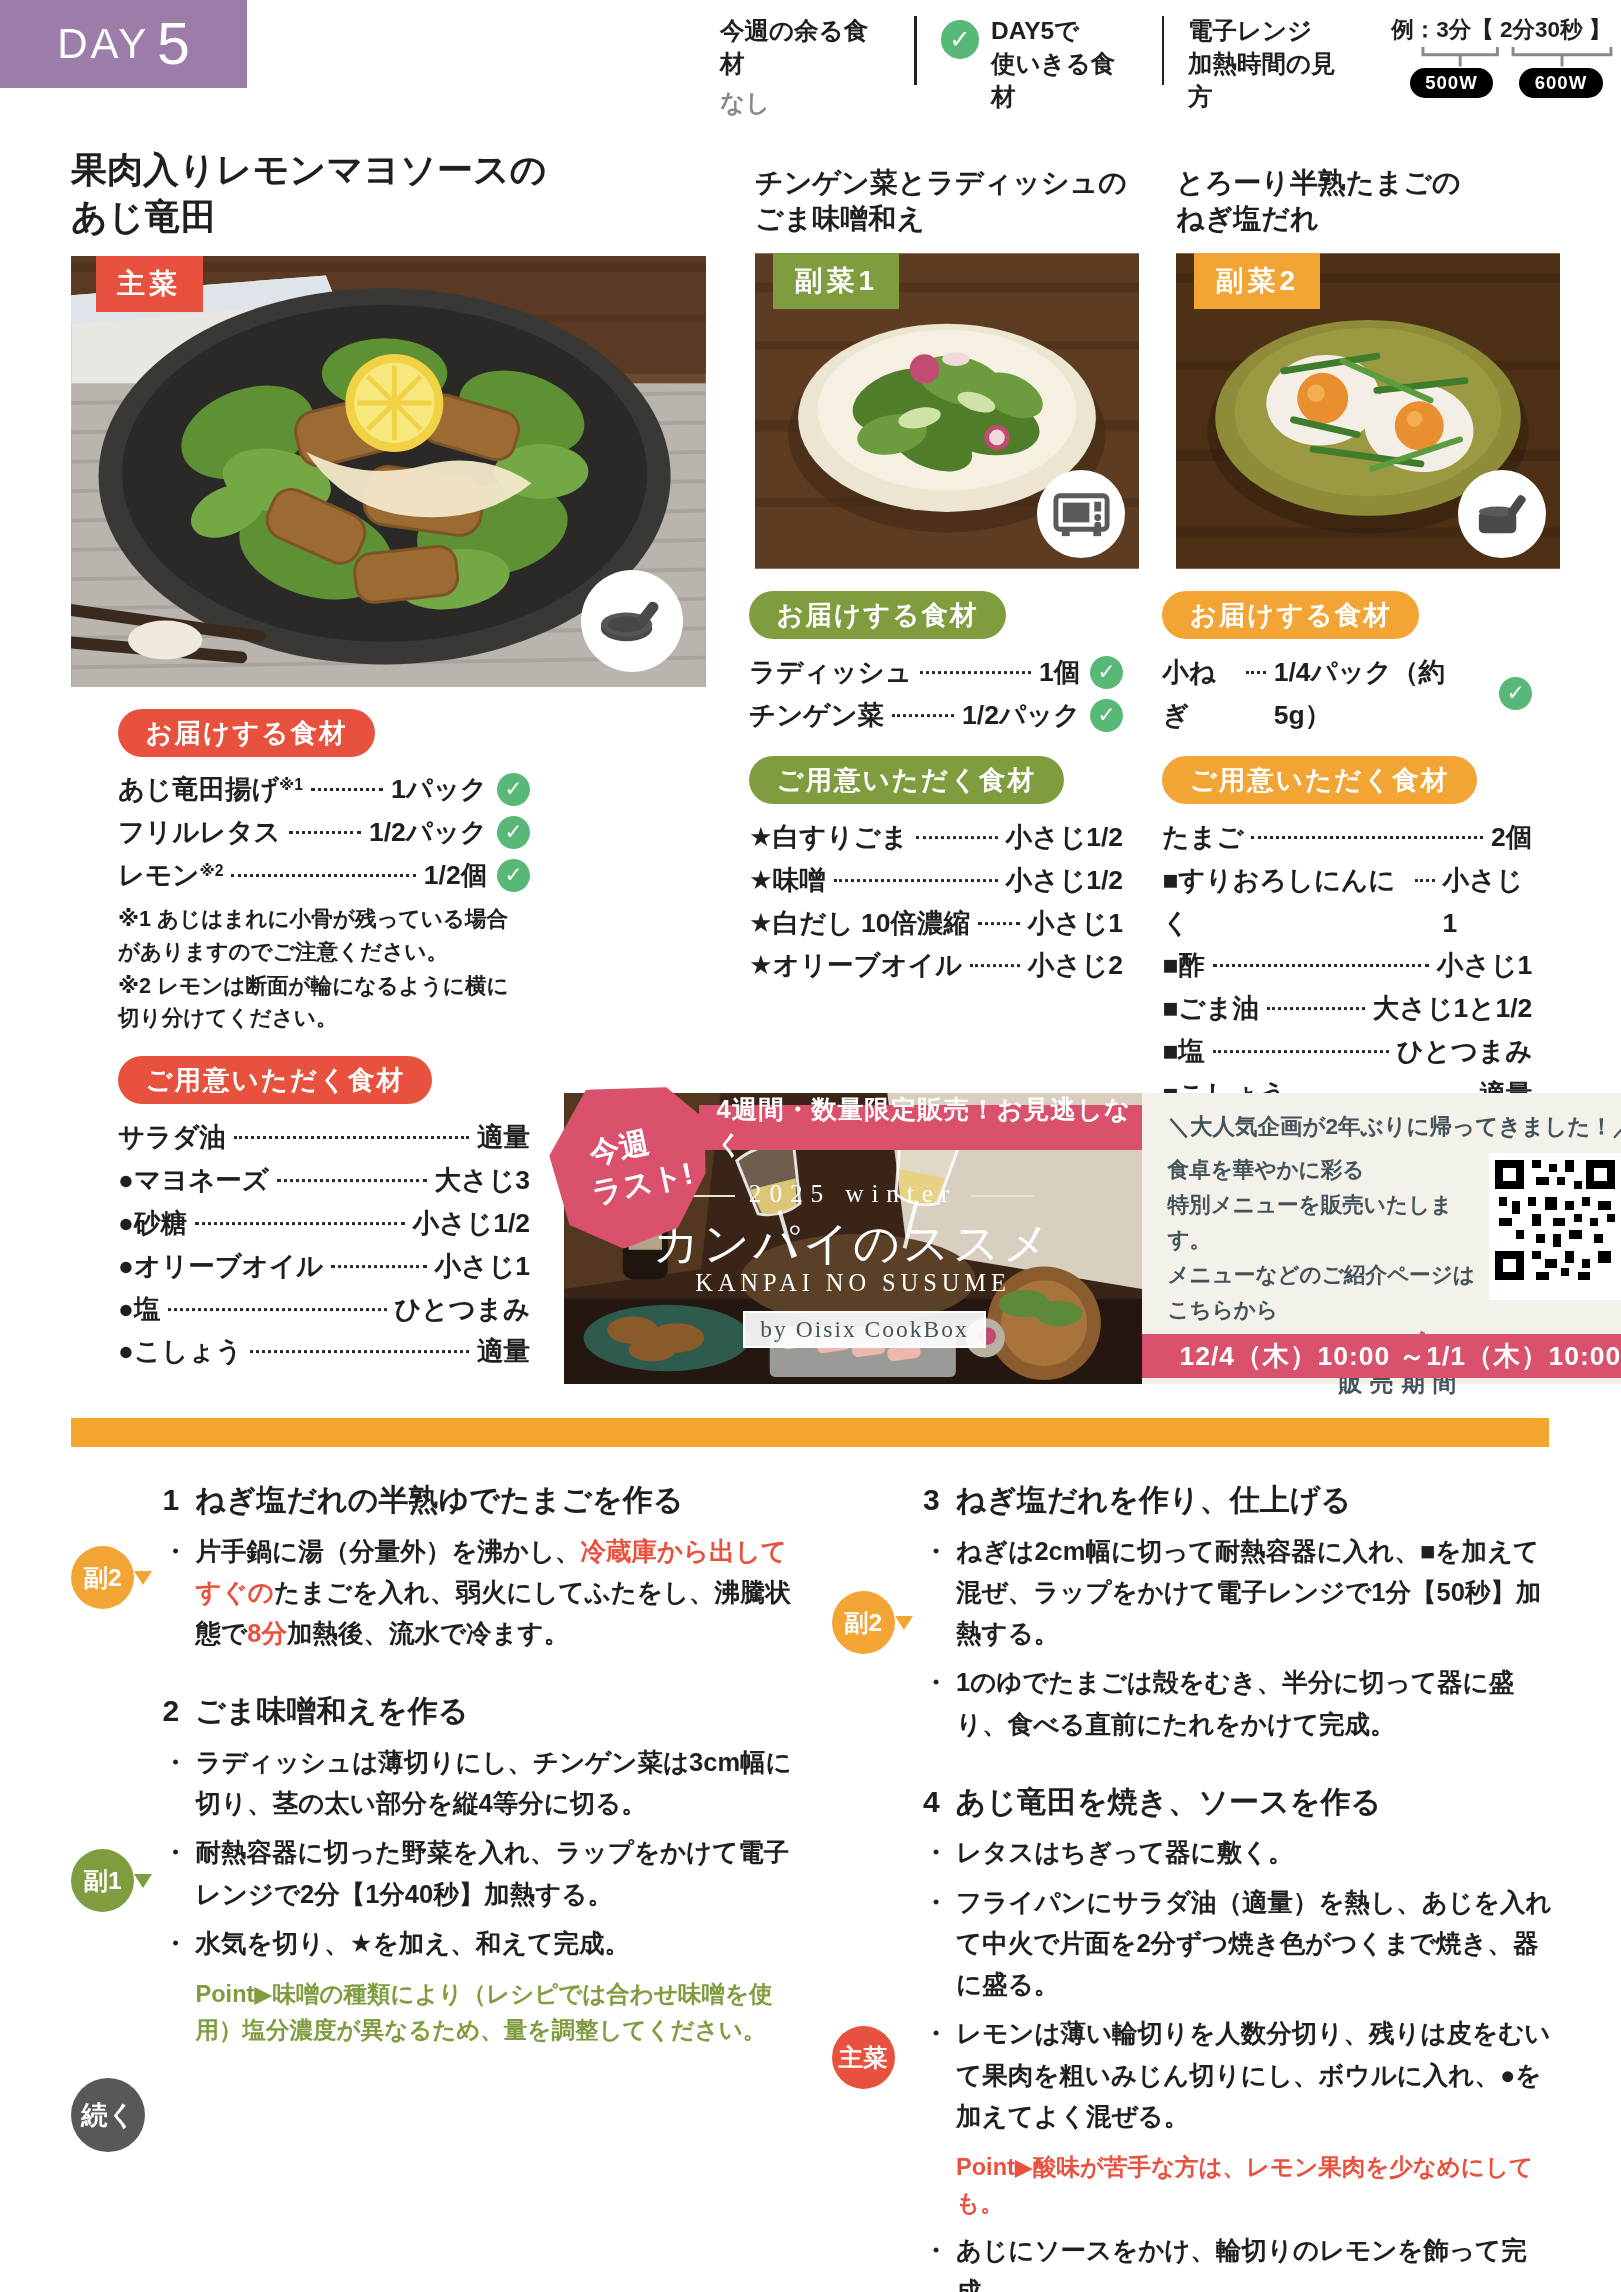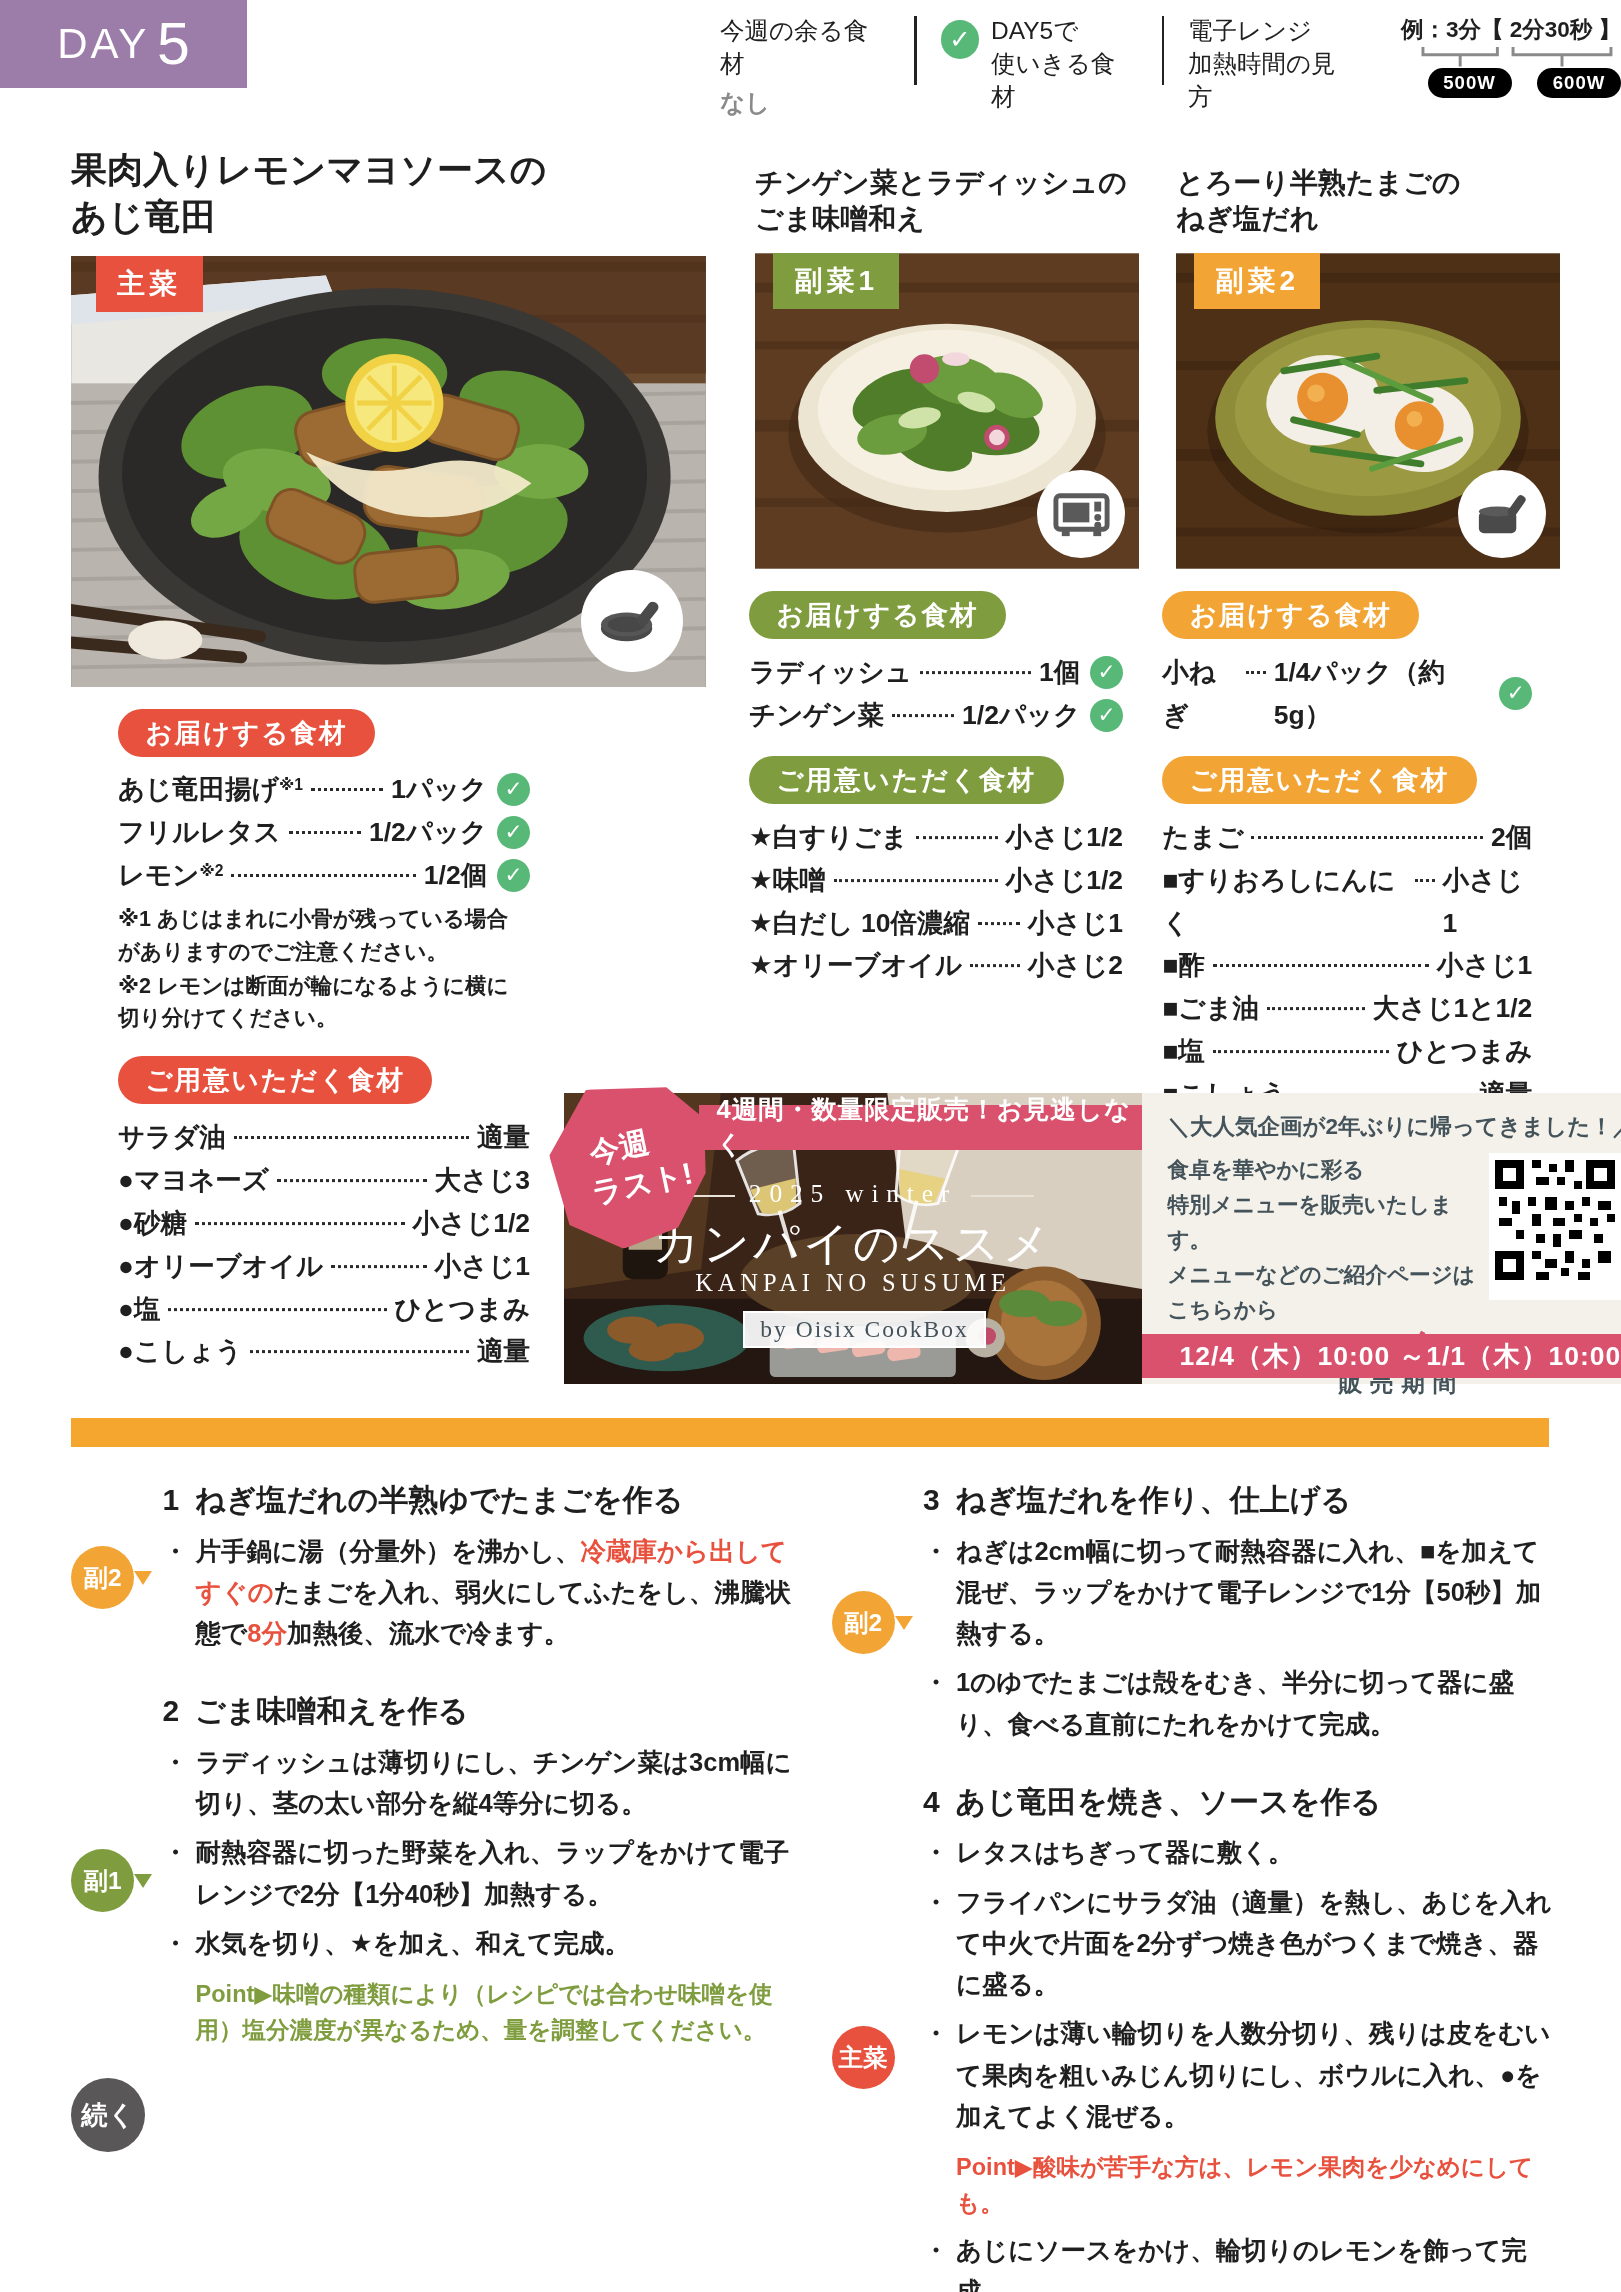--- a/index.html
+++ b/index.html
@@ -5,27 +5,27 @@
   html,body{margin:0;padding:0;background:#fff;}
   .page{position:relative;width:1621px;height:2293px;background:#fff;overflow:hidden;
         font-family:"Liberation Sans","DejaVu Sans",sans-serif;color:#1f1f1f;}
 
   
   .day-box{position:absolute;left:0;top:0;width:247px;height:88px;background:#9c7ca8;
            display:flex;align-items:center;justify-content:center;gap:7.8px;color:#fff;}
   .day-word{font-size:42px;font-weight:400;letter-spacing:2.9px;}
   .day-num{font-size:59px;font-weight:500;}
   .header-info{position:absolute;left:720px;top:13.7px;display:flex;align-items:flex-start;gap:23.5px;}
-  .hi-title{font-size:24.5px;font-weight:400;line-height:1.35;}
+  .hi-title{font-size:24.5px;font-weight:700;line-height:1.35;}
   .hi-value{font-size:24.5px;font-weight:700;color:#8a8a8a;margin-top:5.9px;}
   .hdivider{width:2.9px;height:69px;background:#222;margin-top:2px;}
   .useup{display:flex;gap:11.8px;align-items:flex-start;}
   .check-big{width:39px;height:39px;border-radius:50%;background:#57b878;color:#fff;
              display:flex;align-items:center;justify-content:center;font-size:25.5px;font-weight:900;margin-top:5.9px;}
-  .example{display:flex;flex-direction:column;align-items:flex-end;}
+  .example{display:flex;flex-direction:column;align-items:center;}
   .ex-line{font-size:22.5px;font-weight:800;white-space:nowrap;}
   .ex-brackets{margin:0 0 0 27.4px;}
   .watt-row{display:flex;gap:25.5px;margin:0 0 0 9.8px;}
   .watt-pill{background:#000000;color:#fff;font-size:18.6px;font-weight:800;border-radius:979px;
              padding:3.9px 15.7px;letter-spacing:1px;}
 
   
   .dishcol{position:absolute;}
   .col1{left:71px;top:147px;width:635px;}
   .col2{left:755px;top:165px;width:384px;}

